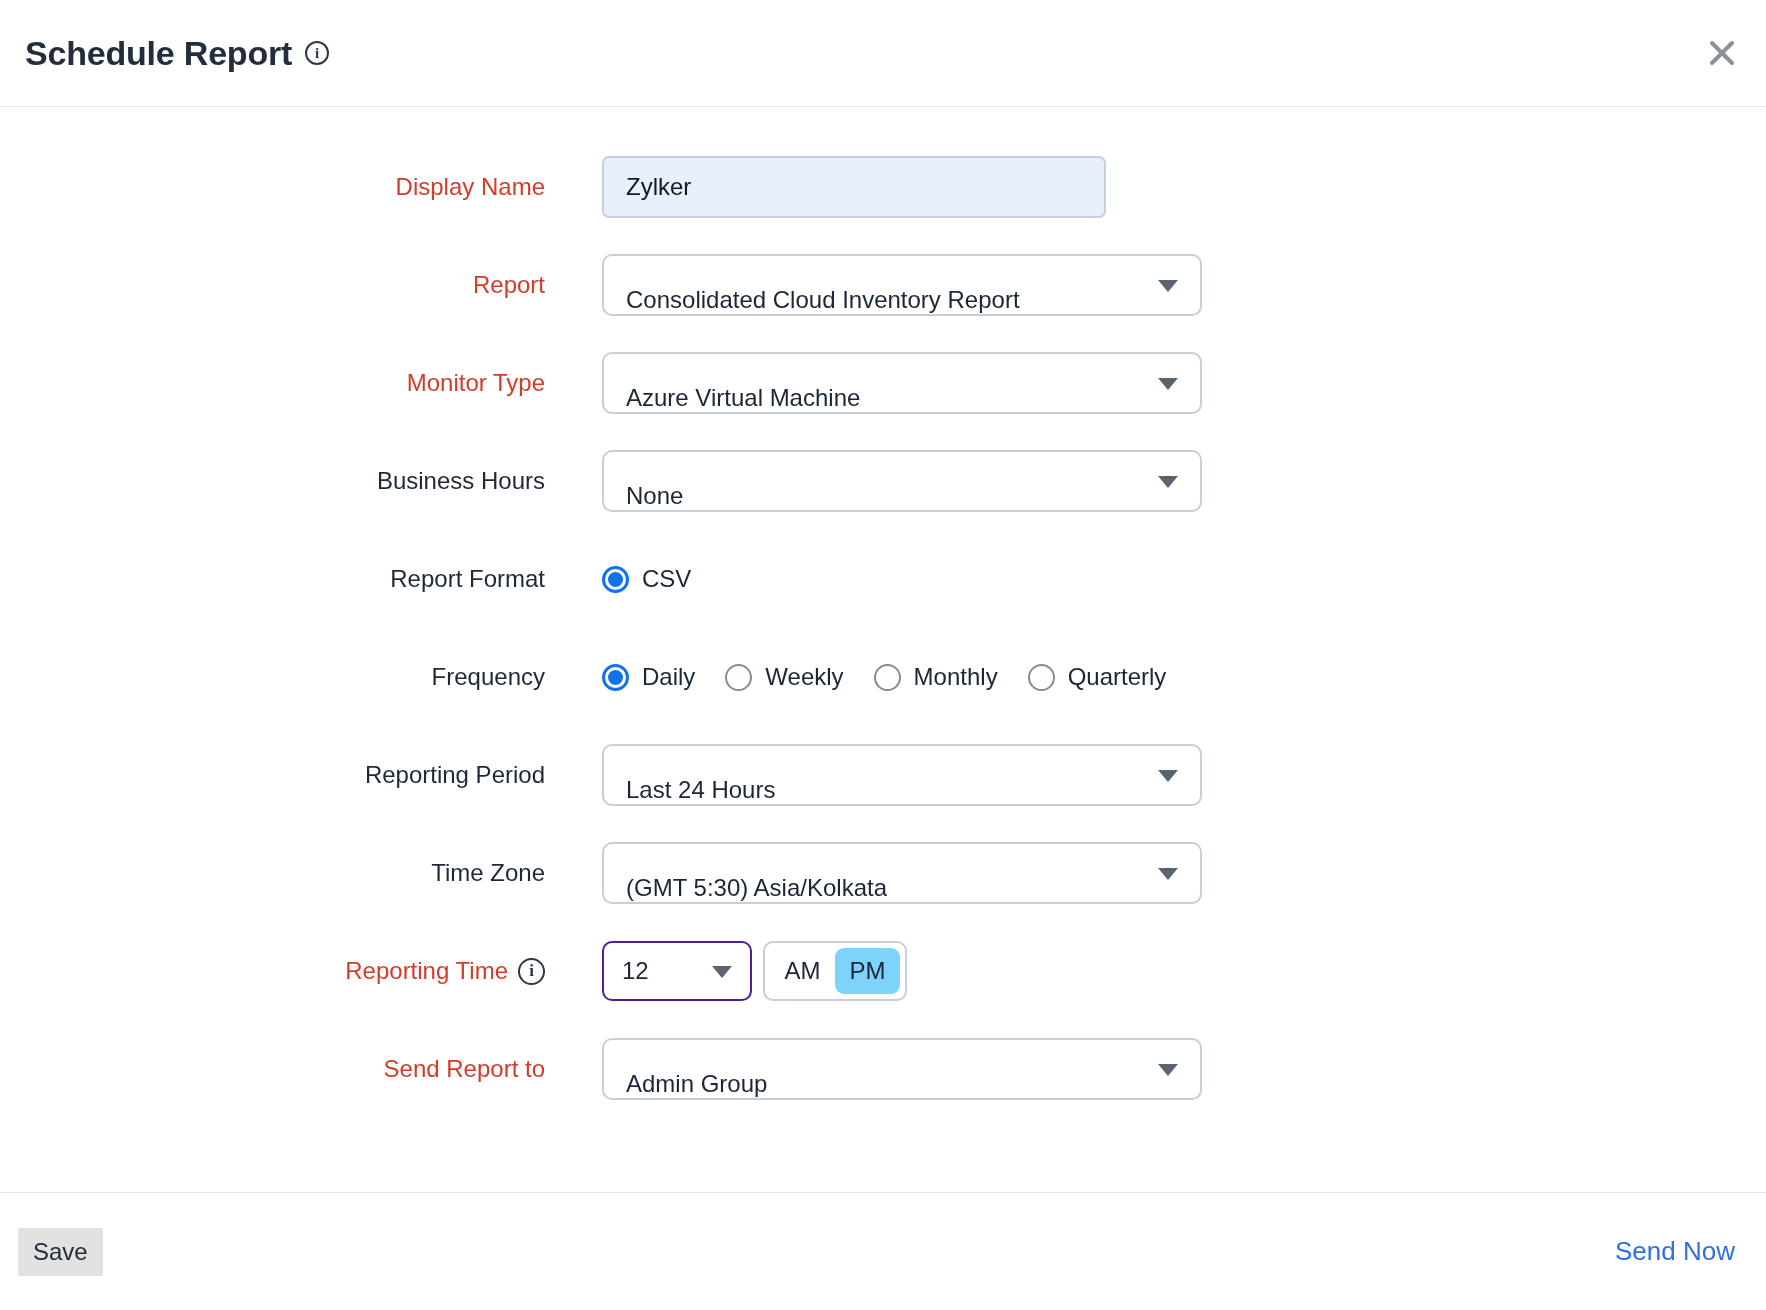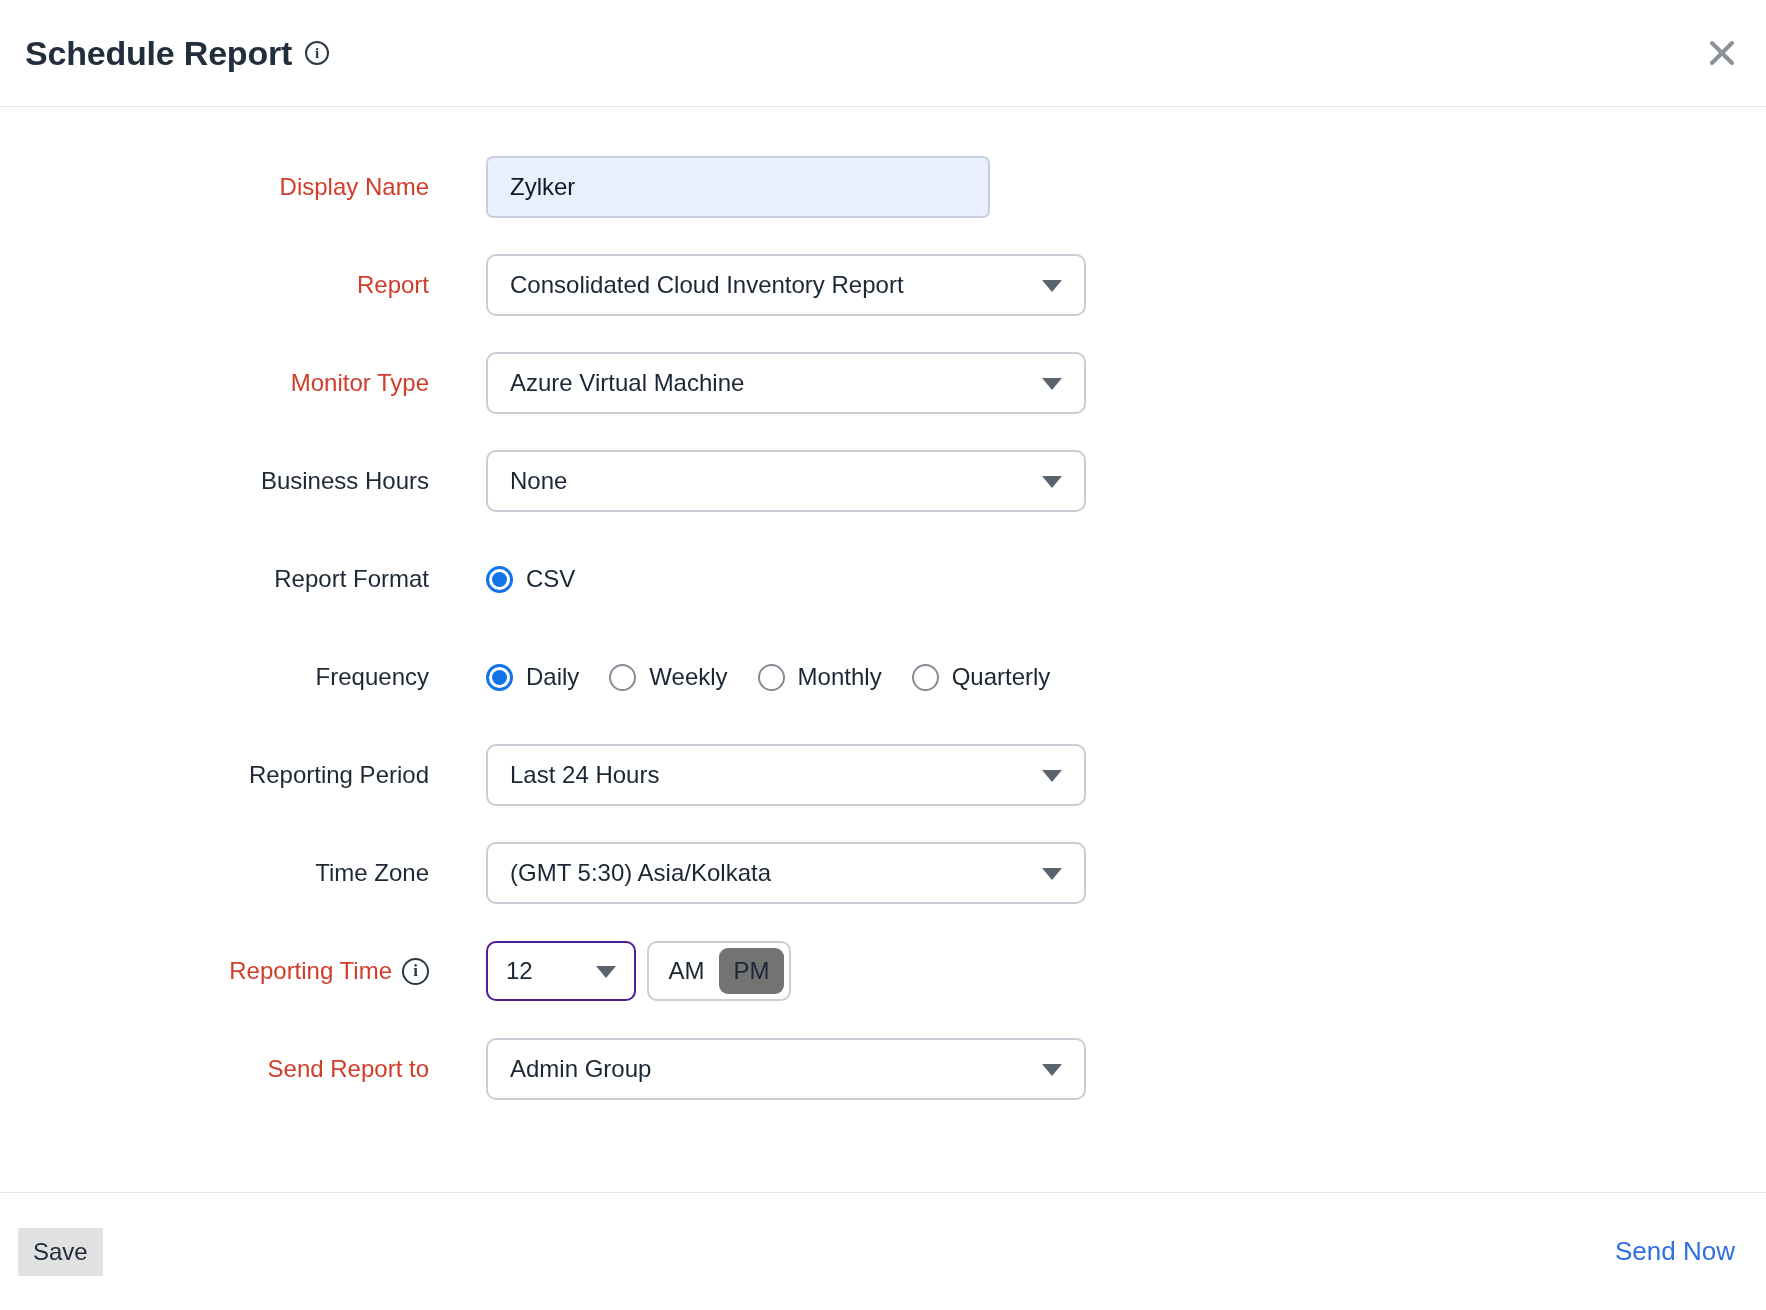--- a/index.html
+++ b/index.html
@@ -17,26 +17,26 @@
   .info-sm { width:24px; height:24px; border:2px solid #2b3845; margin-left:13px; }
   .info-sm::after { font-size:15px; }
   .info-lg { width:27px; height:27px; border:2.5px solid #2b3845; margin-left:10px; }
   .info-lg::after { font-size:17px; }
   .close-btn { margin-left:auto; width:36px; height:36px; display:flex; align-items:center;
                justify-content:center; cursor:pointer; background:none; border:none; }
 
   
   .main { flex:1; padding-top:37px; }
   .row { display:flex; align-items:center; height:62px; margin-bottom:36px; }
-  .lbl { width:486px; padding-right:57px; flex:none; display:flex; align-items:center;
+  .lbl { width:602px; padding-right:57px; flex:none; display:flex; align-items:center;
          justify-content:flex-end; font-size:24px; color:#1d2936; white-space:nowrap; }
   .lbl.req { color:#d23c2a; }
 
   .select { width:600px; height:62px; border:2px solid #c9cdd6; border-radius:10px;
-            background:#fff; display:flex; align-items:center; position:relative;
+            background:#fff; display:flex; align-items:flex-end; position:relative;
             padding:0 58px 0 22px; font-size:24px; color:#1b2735; cursor:pointer; }
   .sel-text { overflow:hidden; white-space:nowrap; }
   .caret { position:absolute; right:22px; top:50%; margin-top:-5px; width:0; height:0;
            border-left:10px solid transparent; border-right:10px solid transparent;
            border-top:12px solid #5a646e; }
 
   .text-input { width:504px; height:62px; border:2px solid #c7cedf; border-radius:7px;
                 background:#e9effc; font-size:24px; color:#10192a; padding:16px 22px;
                 font-family:"Liberation Sans", sans-serif; outline:none; }
 
@@ -52,21 +52,21 @@
   .time-wrap { display:flex; align-items:center; }
   .hour-select { width:150px; height:60px; border:2px solid #4c1d95; border-radius:10px;
                  background:#fff; display:flex; align-items:center; position:relative;
                  padding:0 46px 0 18px; font-size:24px; color:#1b2735; cursor:pointer; }
   .hour-select .caret { right:18px; }
   .ampm { width:144px; height:60px; border:2px solid #c9cdd6; border-radius:10px;
           margin-left:11px; display:flex; align-items:center; justify-content:space-between;
           padding:0 5px; font-size:24px; color:#1b2735; }
   .seg { width:66px; height:46px; display:flex; align-items:center; justify-content:center;
          border-radius:9px; cursor:pointer; }
-  .seg.seg-on { background:#737373; }
+  .seg.seg-on { background:#7dd3fc; }
 
   
   .footer { height:118px; flex:none; border-top:1px solid #e5e6e8; display:flex;
             align-items:center; padding:0 31px 0 18px; }
   .save-btn { background:#e1e1e1; border:none; border-radius:2px; font-size:24px;
               color:#222d3a; padding:10px 15px; cursor:pointer;
               font-family:"Liberation Sans", sans-serif; }
   .send-now { margin-left:auto; color:#2f6fe0; font-size:26px; cursor:pointer; }
 </style>
 </head>

